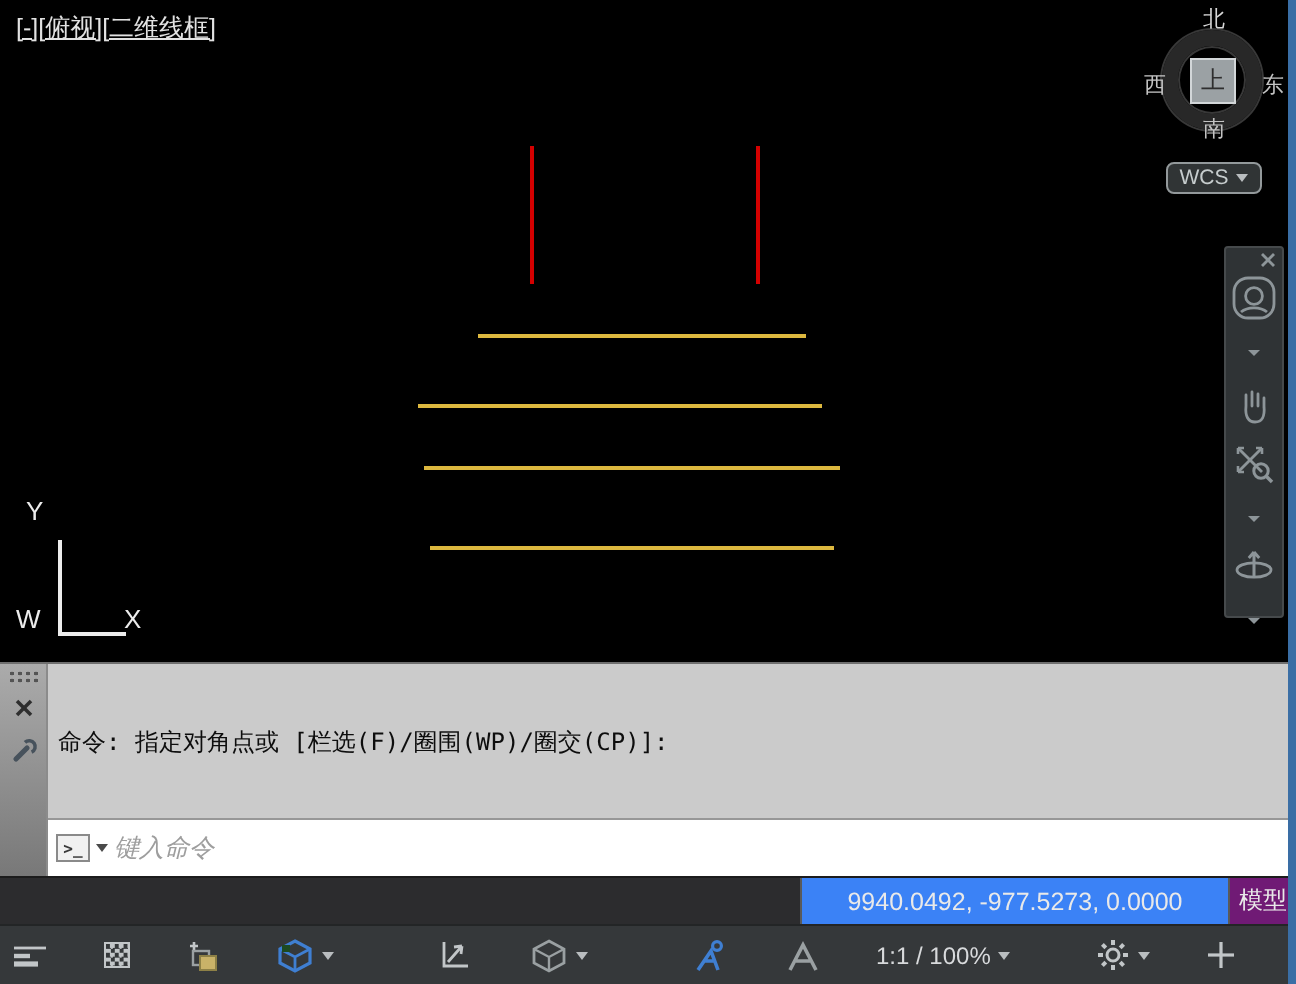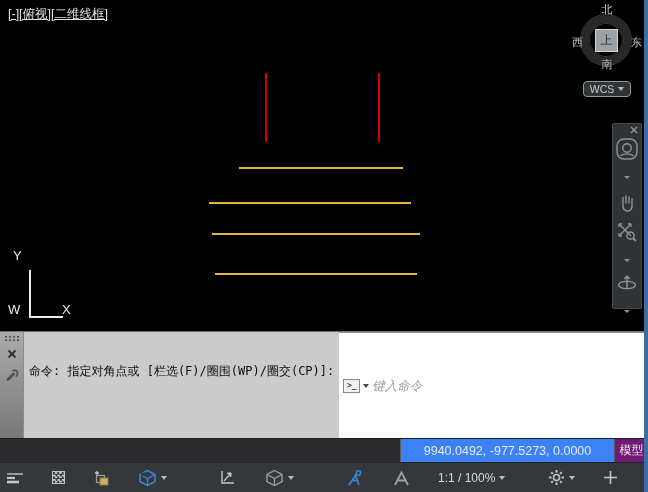--- a/index.html
+++ b/index.html
@@ -55,21 +55,21 @@
 
   
   .cmdwin { position:absolute; left:0; top:331px; width:648px; height:107px; display:flex;
     border-top:1px solid #6f6f6f; background:#cbcbcb; }
   .cmd-strip { width:24px; background:linear-gradient(#ababab,#787878); border-right:1px solid #8b8b8b;
     display:flex; flex-direction:column; align-items:center; }
   .cmd-grip { width:16px; height:7px; margin-top:3px; cursor:move;
     background-image:radial-gradient(#545454 1px, transparent 1.2px); background-size:4px 3.5px; }
   .cmd-close { margin-top:7px; cursor:pointer; line-height:0; }
   .cmd-wrench { margin-top:9px; cursor:pointer; line-height:0; }
-  .cmd-main { flex:1; display:flex; }
+  .cmd-main { flex:1; display:flex; flex-direction:column; }
   .cmd-history { height:77px; padding:2px 5px 0; background:#cbcbcb; color:#0d0d0d;
     font-family:"DejaVu Sans Mono","Liberation Mono",monospace; font-size:12px; line-height:15px;
     white-space:pre; overflow:hidden; }
   .cmd-input-row { flex:1; background:#ffffff; border-top:1px solid #979797;
     display:flex; align-items:center; padding-left:4px; gap:3px; }
   .cmd-badge { width:17px; height:14px; border:1px solid #8a8a8a; background:#f1f1f1; color:#3a3a3a;
     font-family:"DejaVu Sans Mono",monospace; font-size:8px; font-weight:bold; display:flex;
     align-items:center; justify-content:center; cursor:pointer; }
   .cmd-input { flex:1; border:none; outline:none; background:transparent; font-size:12.5px;
     font-style:italic; color:#c2410c; font-family:"Liberation Sans",sans-serif; height:100%; }

